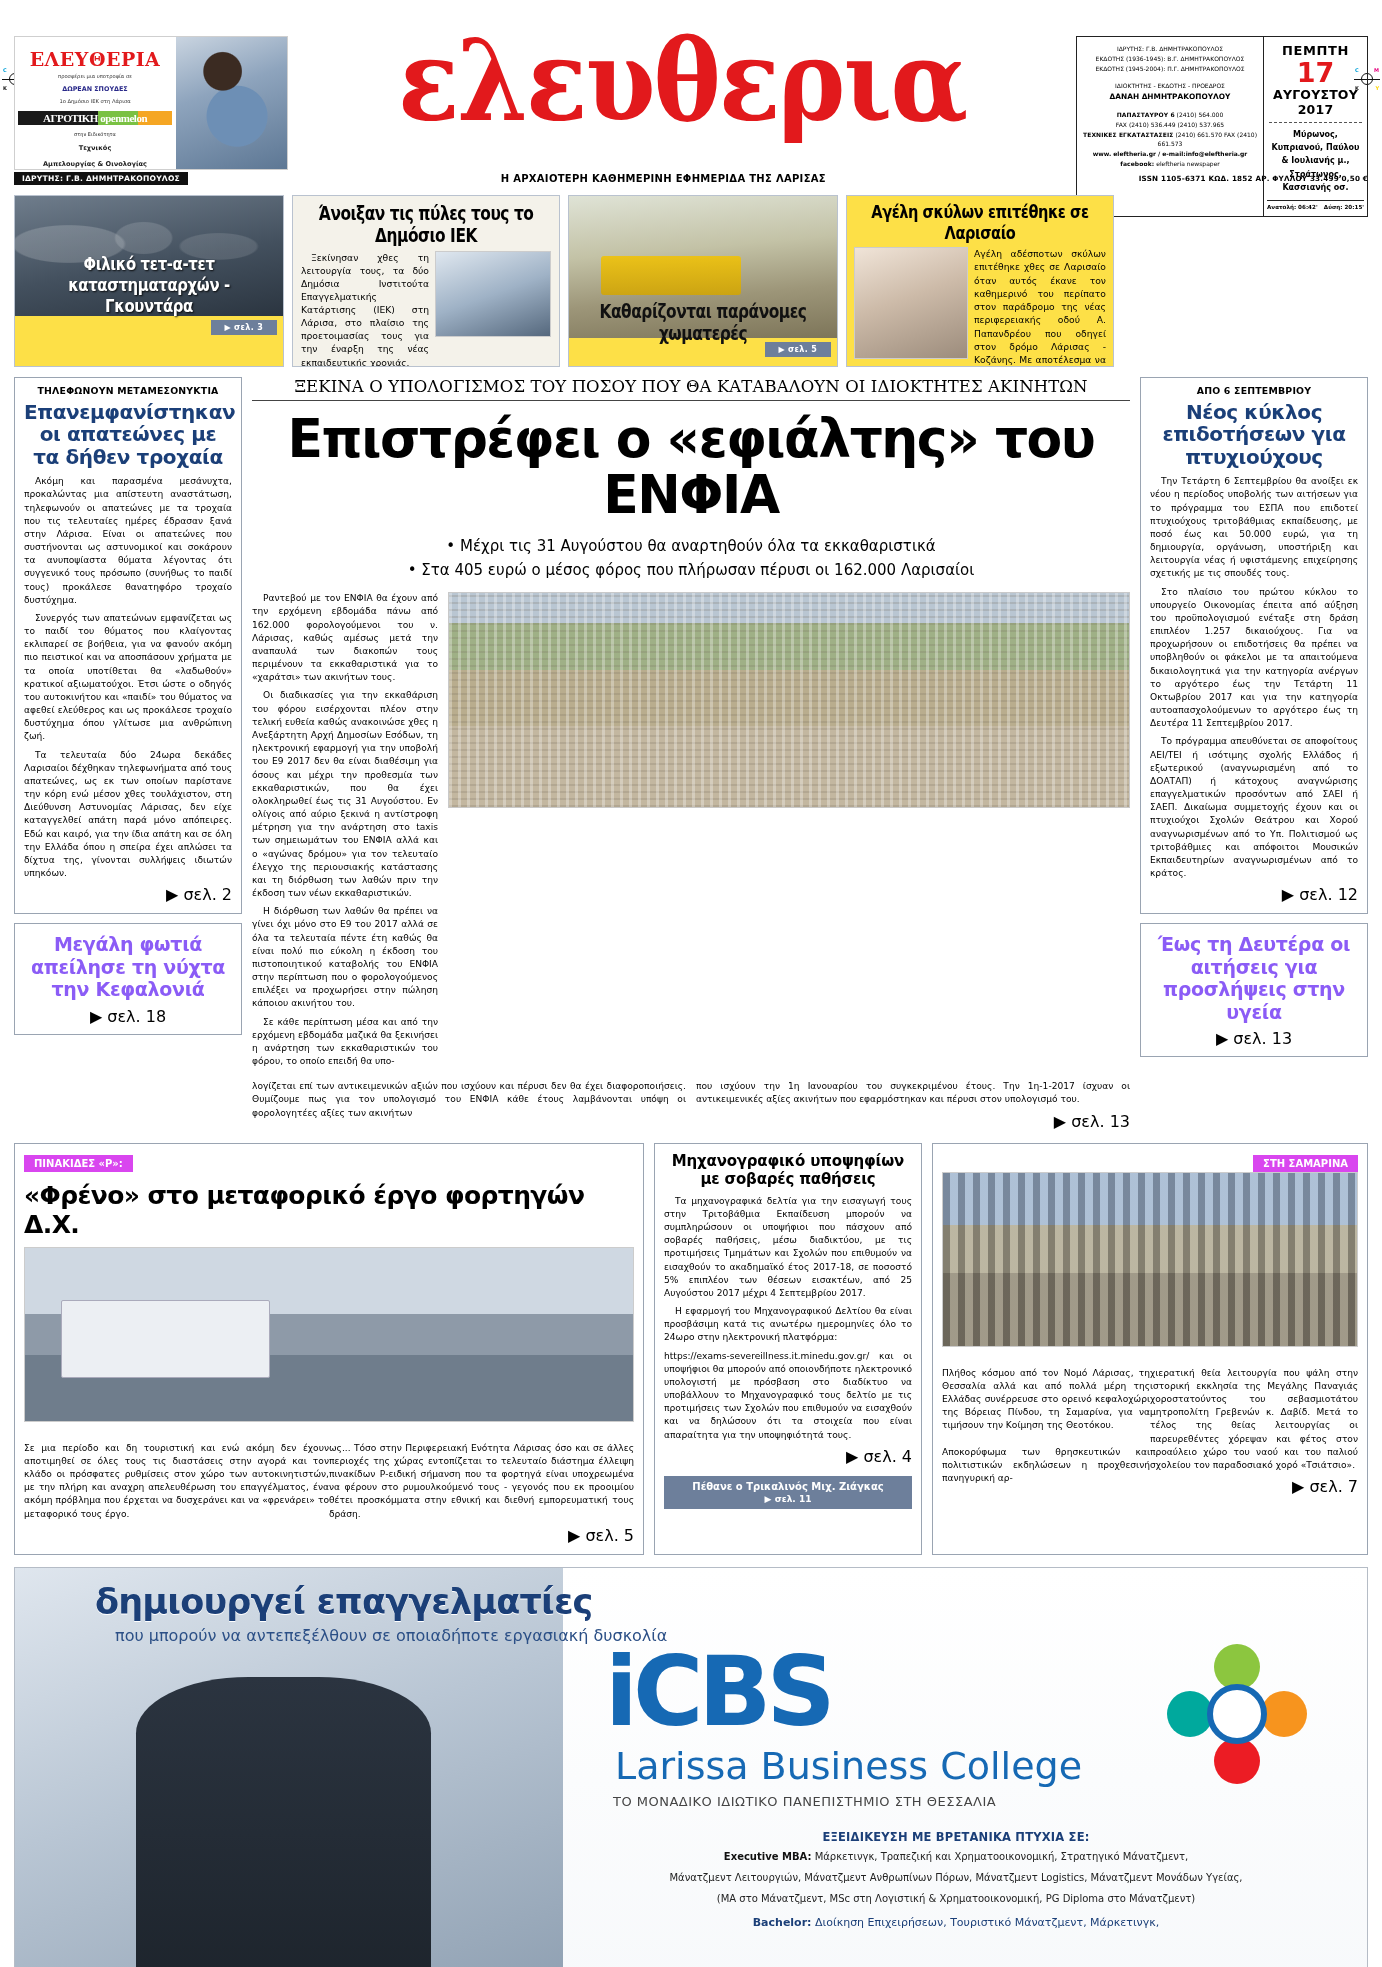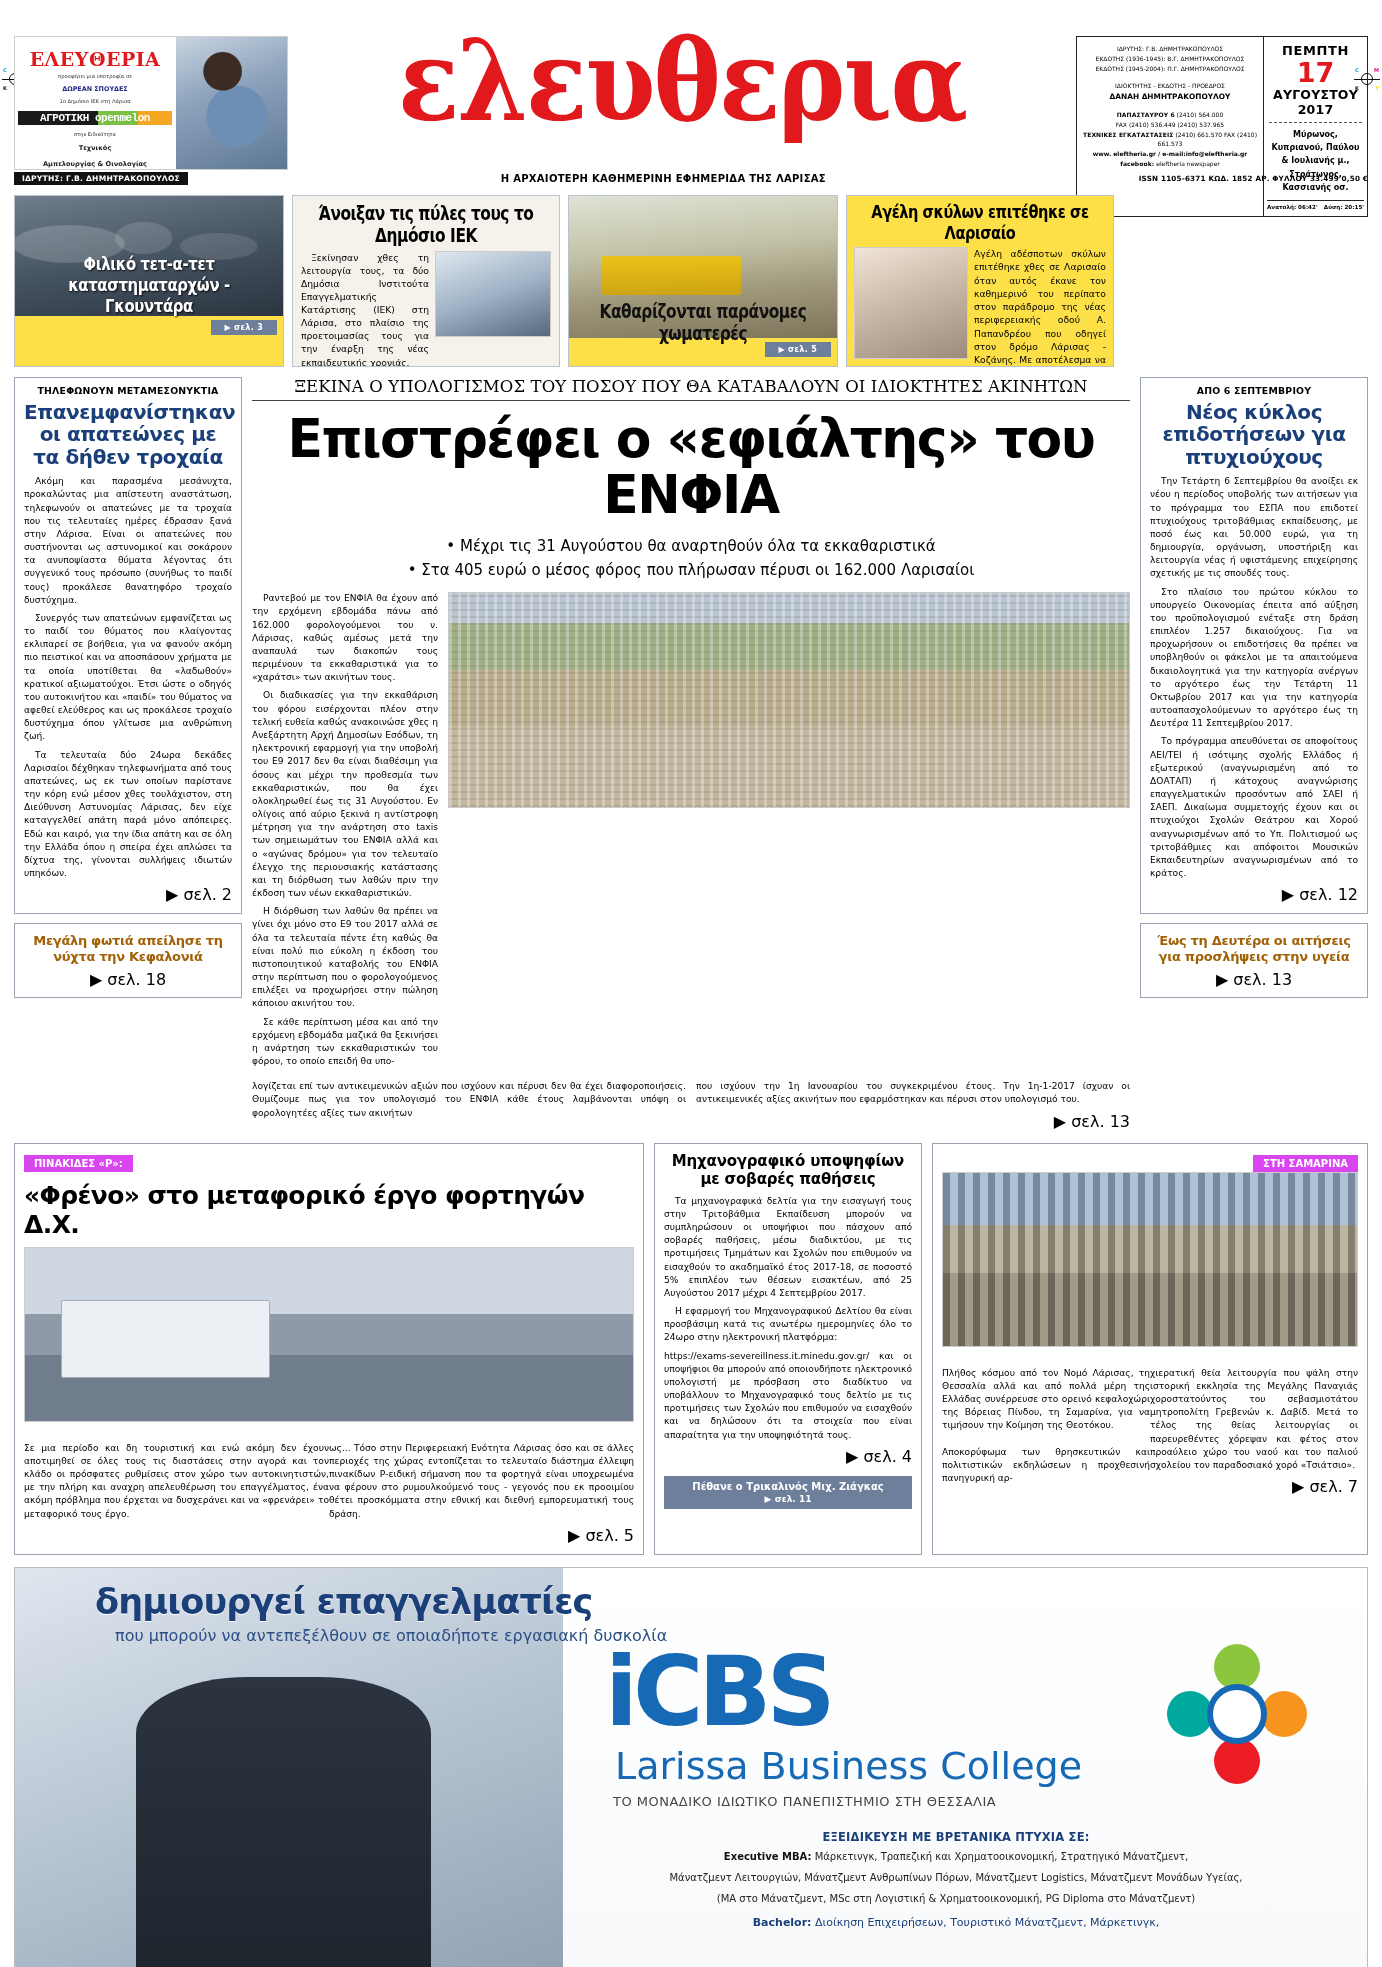--- a/index.html
+++ b/index.html
@@ -25,21 +25,21 @@
   .regmark .lk { left:1px; bottom:1px; color:#111; }
   .regmark .ly { right:1px; bottom:1px; color:#ffd400; }
 
   
   .masthead { position:relative; display:flex; align-items:flex-start; height:132px; margin-top:36px; }
   .ad-left { width:274px; border:1px solid #cfcfcf; display:flex; overflow:hidden; background:#fff; position:relative; }
   .ad-left .adtxt { width:160px; padding:4px 3px 0 3px; text-align:center; }
   .ad-left .adlogo { font-family:"DejaVu Serif","Liberation Serif",serif; font-weight:bold; color:#e2191c; font-size:19px; letter-spacing:.5px; line-height:1; margin-top:9px; }
   .ad-left .adsub { font-size:5.2px; color:#333; line-height:1.5; margin-top:4px; }
   .ad-left .adsub b { font-size:6.4px; color:#2a2a8a; }
-  .ad-left .adbrand { margin-top:5px; background:linear-gradient(90deg,#1a1a1a 0 52%,#7ac143 52% 78%,#f5a623 78% 100%); color:#fff; font-size:11px; font-weight:bold; letter-spacing:-.5px; padding:1px 2px; font-family:Liberation Mono, monospace; }
+  .ad-left .adbrand { margin-top:5px; background:linear-gradient(90deg,#1a1a1a 0 52%,#7ac143 52% 78%,#f5a623 78% 100%); color:#fff; font-size:11px; font-weight:bold; letter-spacing:-.5px; padding:1px 2px; font-family:Liberation Serif, serif; }
   .ad-left .adfoot { font-size:5px; color:#222; margin-top:5px; line-height:1.6; }
   .ad-left .adfoot b { font-size:6.6px; }
   .ad-left .adimg { flex:1; background:
       radial-gradient(circle at 42% 26%, #3b2b22 0 16%, transparent 17%),
       radial-gradient(circle at 55% 60%, #6d8fb5 0 30%, transparent 31%),
       linear-gradient(160deg,#c9d4e0 0%,#8ea4bd 40%,#5d7794 100%);
       border-left:1px solid #fff; }
 
   .logo-zone { flex:1; position:relative; display:flex; align-items:center; justify-content:center; }
   .logo-zone .brand {
@@ -109,21 +109,21 @@
   .col-c { flex:1; }
 
   .boxed { border:1px solid #9aa4b2; padding:7px 9px 9px; }
   .kicker-c { text-align:center; font-weight:bold; font-size:9.4px; letter-spacing:.2px; }
   .side-head { text-align:center; font-weight:bold; font-size:20px; line-height:1.12; margin:5px 0 7px; letter-spacing:-.4px; }
   .side-head.blue { color:#1b3f78; }
   .side-body p { margin:0 0 5px; font-size:9.1px; line-height:1.45; text-align:justify; text-indent:11px; }
   .side-sel { text-align:right; margin-top:3px; }
 
   .pillbox { border:1px solid #9aa4b2; margin-top:9px; padding:9px 10px 8px; text-align:center; }
-  .pillbox h4 { margin:0; font-size:13px; color:#a16207; font-weight:bold; line-height:1.18; letter-spacing:-.3px; }
+  .pillbox h4 { margin:0; font-size:19px; color:#8b5cf6; font-weight:bold; line-height:1.18; letter-spacing:-.3px; }
   .pillbox .sel { margin-top:6px; }
 
   .overline { text-align:center; font-family:"DejaVu Serif","Liberation Serif",serif; font-size:16.5px;
      letter-spacing:.1px; border-bottom:1px solid #444; padding-bottom:4px; }
   .mainhead { text-align:center; font-weight:bold; font-size:53px; line-height:1.05; margin:10px 0 12px;
      letter-spacing:-1.5px; font-family:"DejaVu Sans","Liberation Sans",sans-serif; transform:scaleX(.98); }
   .bullets { text-align:center; font-size:15px; line-height:1.6; font-family:"DejaVu Sans","Liberation Sans",sans-serif; }
   .bullets div { }
   .bullets .dot { font-size:15px; }
 

